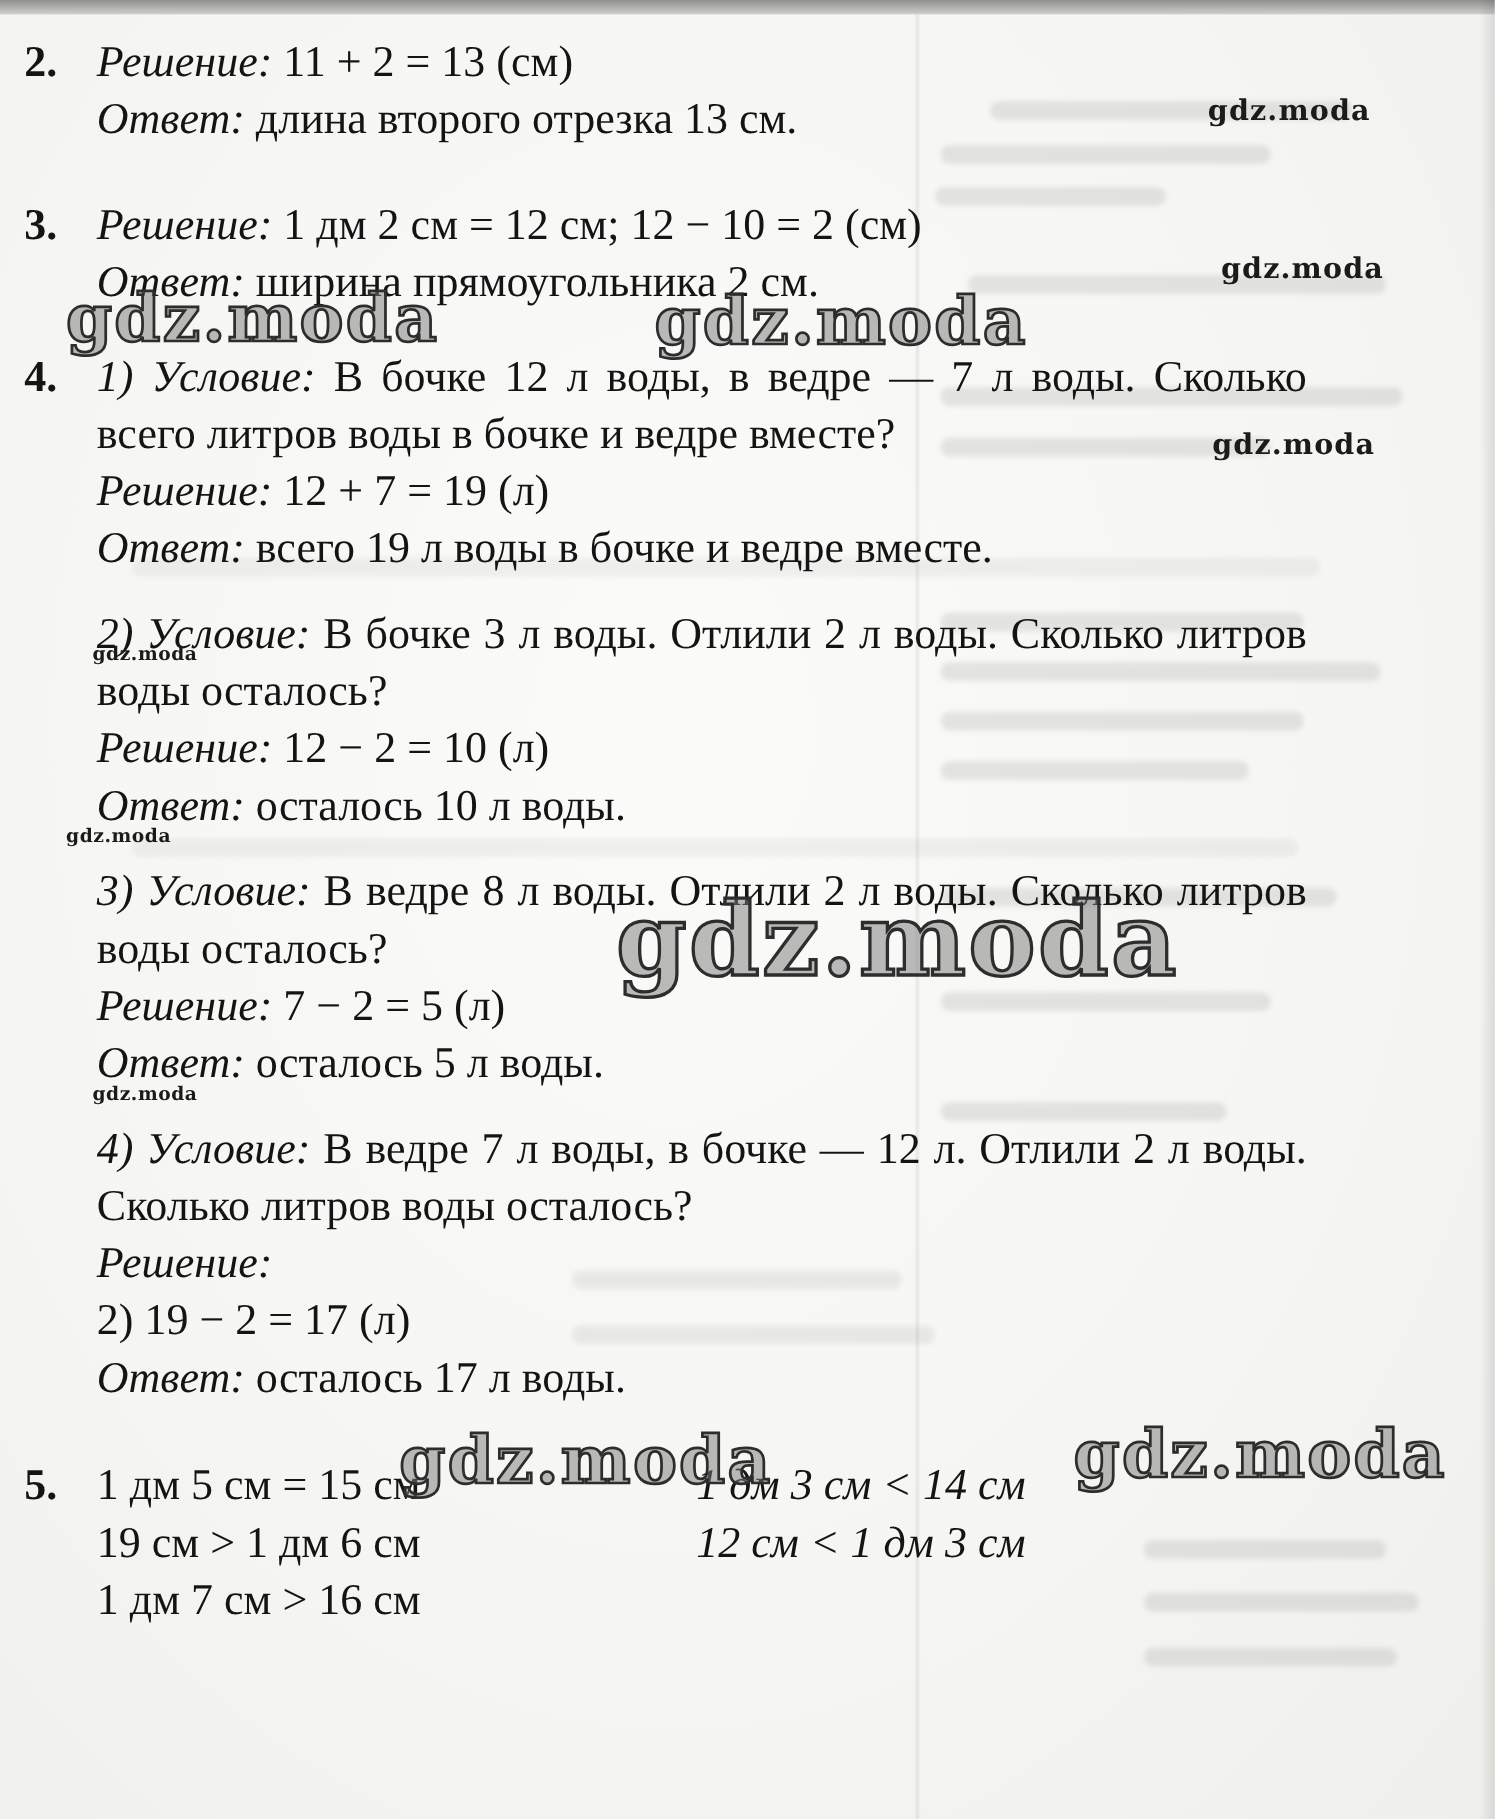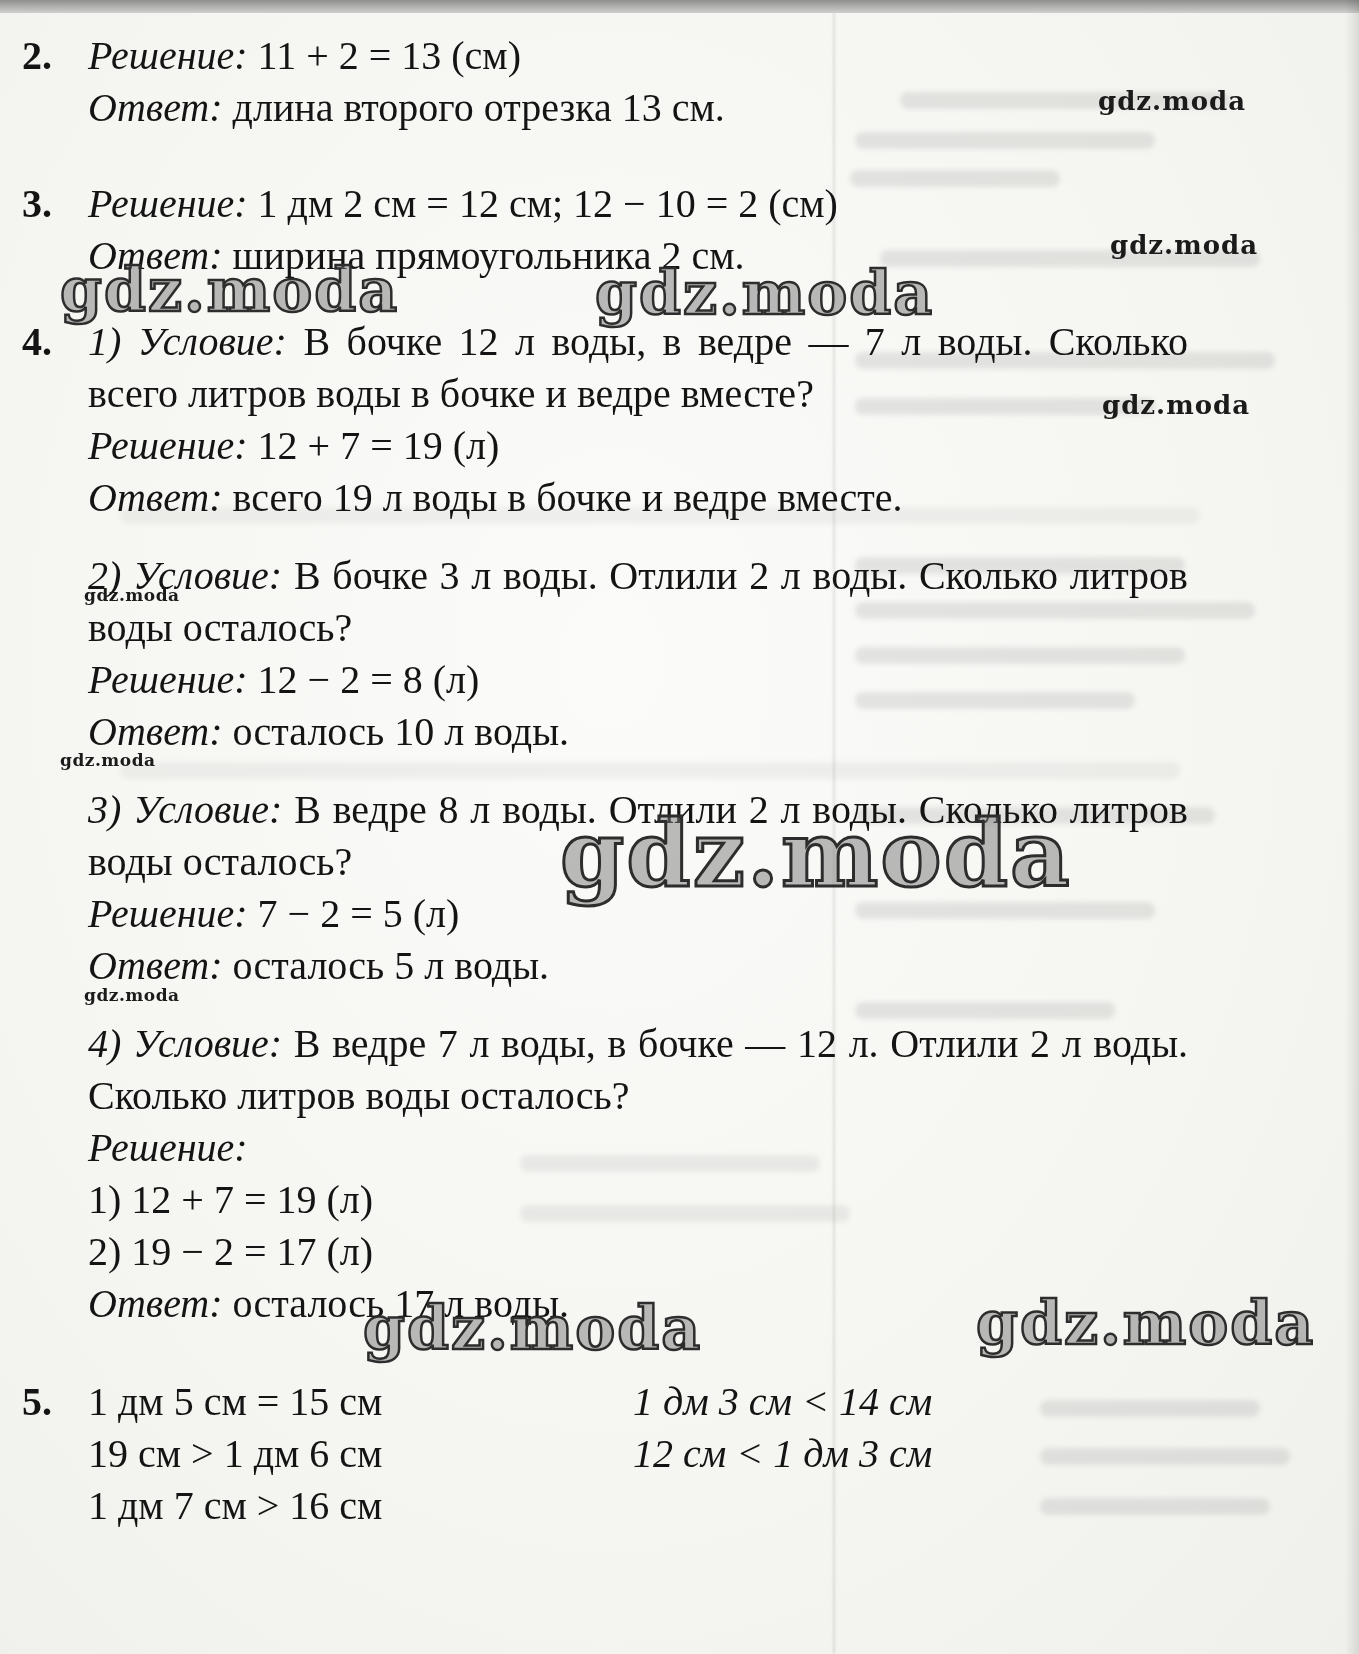--- a/index.html
+++ b/index.html
@@ -146,21 +146,21 @@
       </div>
 
       <div class="sub">
         <div class="cond">
           <span class="lbl">2)</span>
           <span class="lbl">Условие:</span>
           <span>В бочке 3 л воды. Отлили 2 л воды. Сколько литров воды осталось?</span>
         </div>
         <div class="line">
           <span class="lbl">Решение:</span>
-          <span>12 − 2 = 8 (л)</span>
+          <span>12 − 2 = 10 (л)</span>
         </div>
         <div class="line">
           <span class="lbl">Ответ:</span>
           <span>осталось 10 л воды.</span>
         </div>
       </div>
 
       <div class="sub">
         <div class="cond">
           <span class="lbl">3)</span>
@@ -178,23 +178,20 @@
       </div>
 
       <div class="sub">
         <div class="cond">
           <span class="lbl">4)</span>
           <span class="lbl">Условие:</span>
           <span>В ведре 7 л воды, в бочке — 12 л. Отлили 2 л воды. Сколько литров воды осталось?</span>
         </div>
         <div class="line">
           <span class="lbl">Решение:</span>
-        </div>
-        <div class="line">
-          <span>1) 12 + 7 = 19 (л)</span>
         </div>
         <div class="line">
           <span>2) 19 − 2 = 17 (л)</span>
         </div>
         <div class="line">
           <span class="lbl">Ответ:</span>
           <span>осталось 17 л воды.</span>
         </div>
       </div>
     </section>

